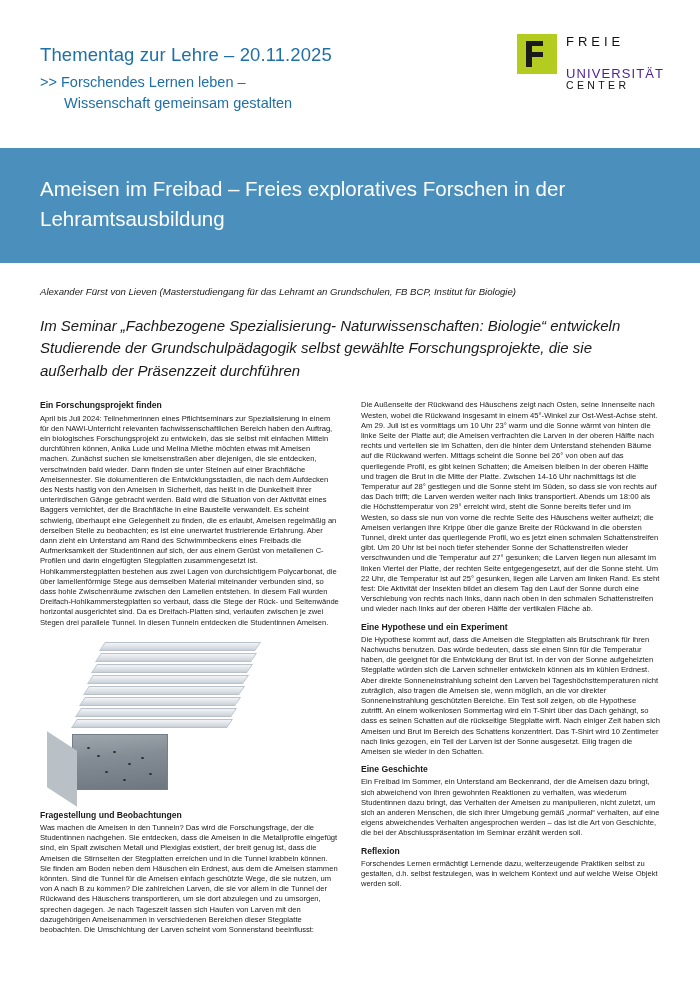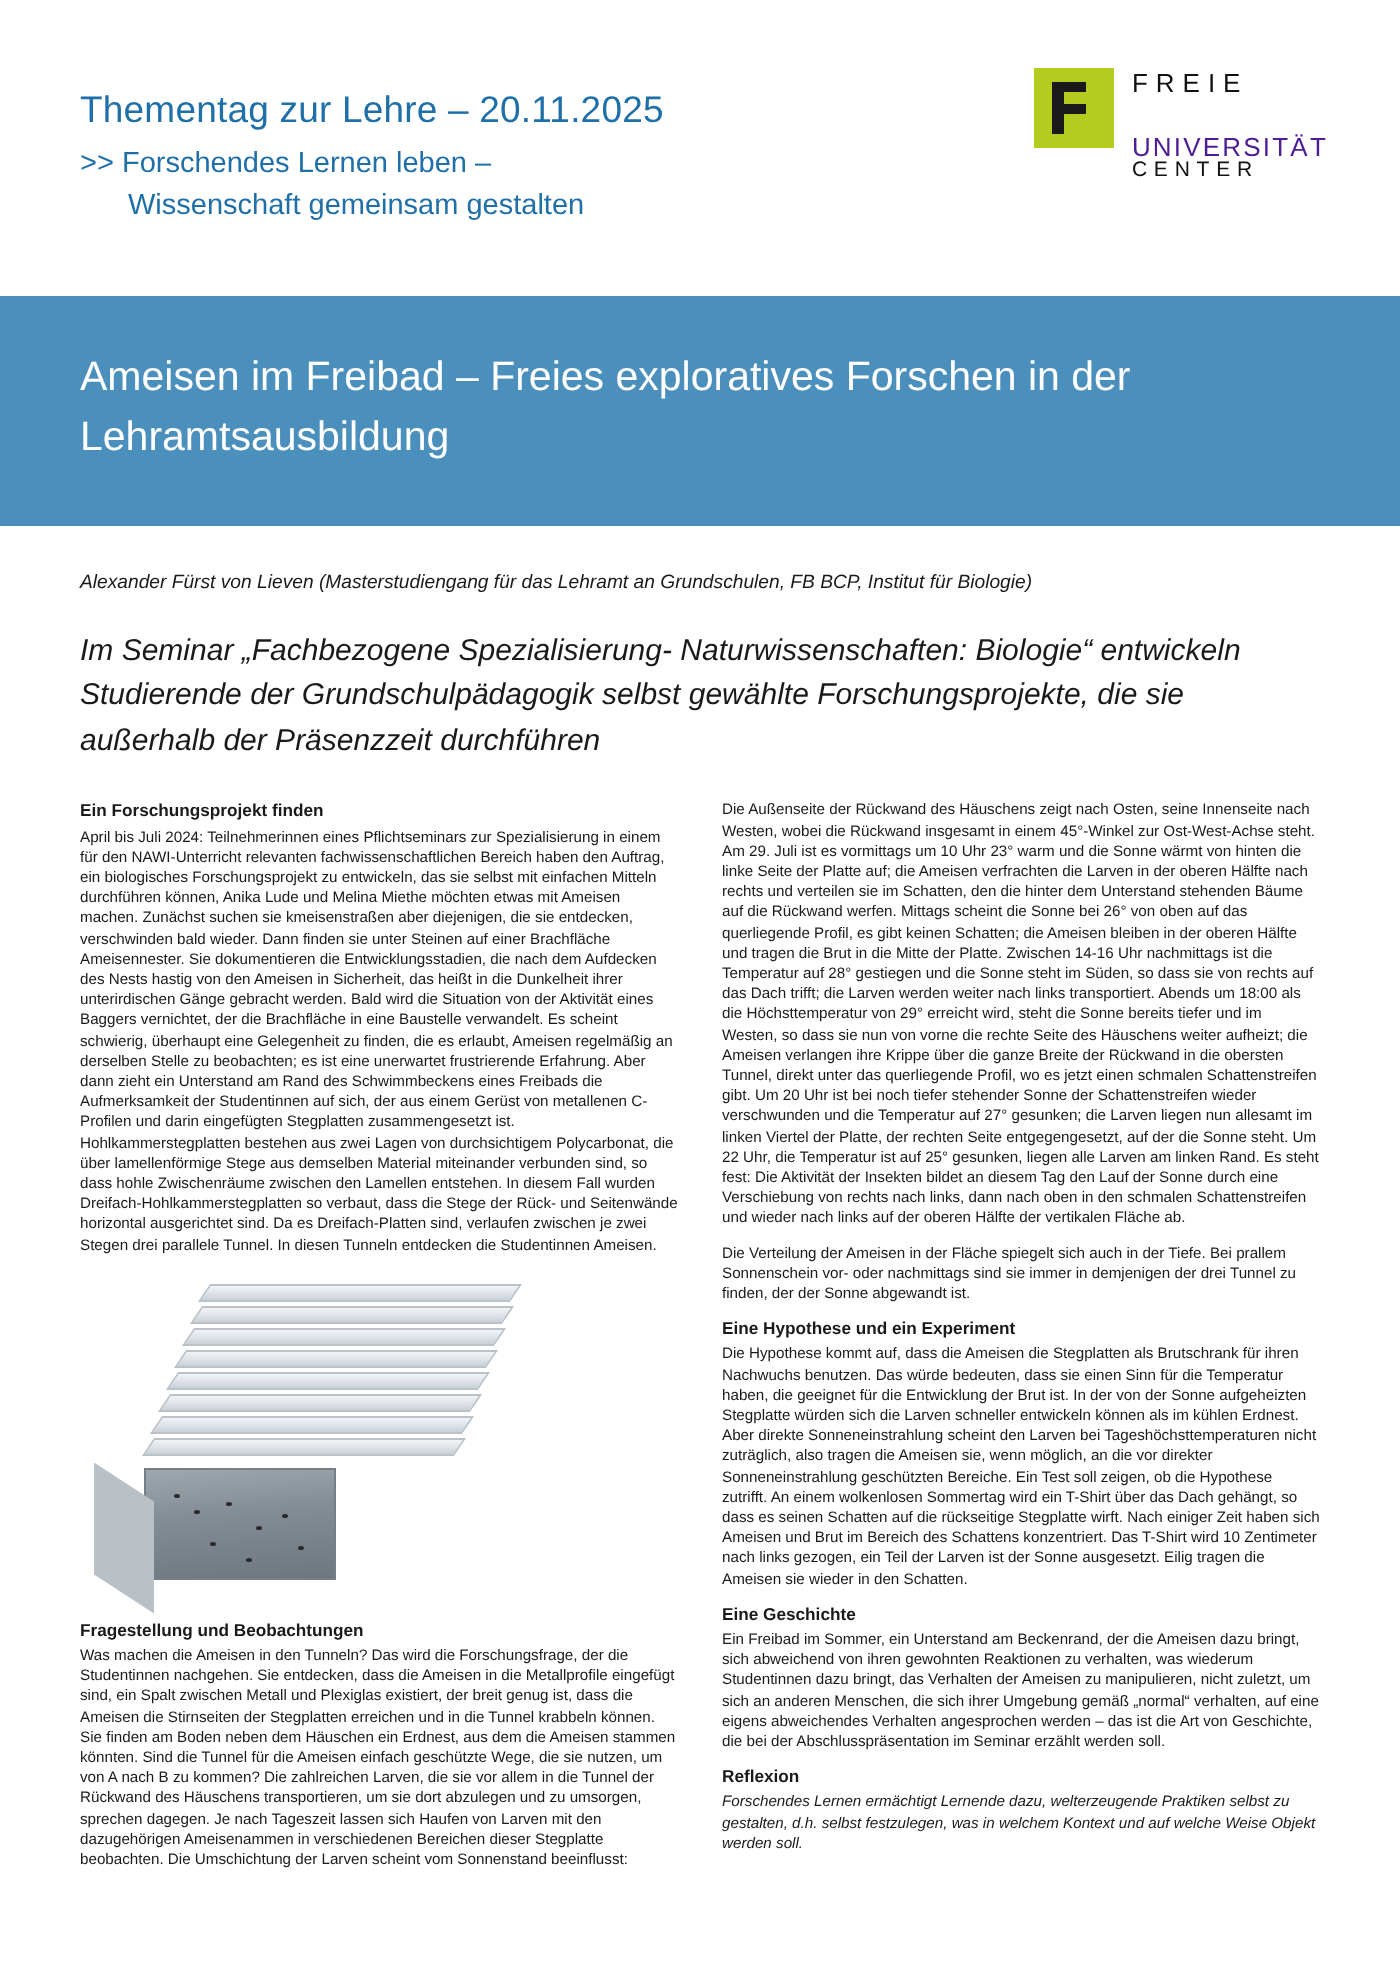--- a/index.html
+++ b/index.html
@@ -173,21 +173,21 @@
     content: "";
     position: absolute;
     left: -26px; top: 6px;
     width: 30px; height: 56px;
     background: #b9c0c6;
     transform: skewY(33deg);
   }
   .ant { position: absolute; width: 3px; height: 2px; background: #2a2a2a; border-radius: 50%; }
 
   
-  .body-cols .col:last-child p.txt:last-child { margin-bottom: 5px; font-style: italic; }
+  .body-cols .col:last-child p.txt:last-child { margin-bottom: 5px; }
 </style>
 </head>
 <body>
 
 <div class="page">
 
   <div class="header">
     <div class="header-left">
       <h1 class="header-title">Thementag zur Lehre – 20.11.2025</h1>
       <div class="header-sub">
@@ -246,21 +246,20 @@
           <span class="ant" style="left:76px; top:38px;"></span>
         </div>
       </div>
 
       <h3 class="sec">Fragestellung und Beobachtungen</h3>
       <p class="txt tight">Was machen die Ameisen in den Tunneln? Das wird die Forschungsfrage, der die Studentinnen nachgehen. Sie entdecken, dass die Ameisen in die Metallprofile eingefügt sind, ein Spalt zwischen Metall und Plexiglas existiert, der breit genug ist, dass die Ameisen die Stirnseiten der Stegplatten erreichen und in die Tunnel krabbeln können. Sie finden am Boden neben dem Häuschen ein Erdnest, aus dem die Ameisen stammen könnten. Sind die Tunnel für die Ameisen einfach geschützte Wege, die sie nutzen, um von A nach B zu kommen? Die zahlreichen Larven, die sie vor allem in die Tunnel der Rückwand des Häuschens transportieren, um sie dort abzulegen und zu umsorgen, sprechen dagegen. Je nach Tageszeit lassen sich Haufen von Larven mit den dazugehörigen Ameisenammen in verschiedenen Bereichen dieser Stegplatte beobachten. Die Umschichtung der Larven scheint vom Sonnenstand beeinflusst:</p>
     </div>
 
     <div class="col">
       <p class="txt">Die Außenseite der Rückwand des Häuschens zeigt nach Osten, seine Innenseite nach Westen, wobei die Rückwand insgesamt in einem 45°-Winkel zur Ost-West-Achse steht. Am 29. Juli ist es vormittags um 10 Uhr 23° warm und die Sonne wärmt von hinten die linke Seite der Platte auf; die Ameisen verfrachten die Larven in der oberen Hälfte nach rechts und verteilen sie im Schatten, den die hinter dem Unterstand stehenden Bäume auf die Rückwand werfen. Mittags scheint die Sonne bei 26° von oben auf das querliegende Profil, es gibt keinen Schatten; die Ameisen bleiben in der oberen Hälfte und tragen die Brut in die Mitte der Platte. Zwischen 14-16 Uhr nachmittags ist die Temperatur auf 28° gestiegen und die Sonne steht im Süden, so dass sie von rechts auf das Dach trifft; die Larven werden weiter nach links transportiert. Abends um 18:00 als die Höchsttemperatur von 29° erreicht wird, steht die Sonne bereits tiefer und im Westen, so dass sie nun von vorne die rechte Seite des Häuschens weiter aufheizt; die Ameisen verlangen ihre Krippe über die ganze Breite der Rückwand in die obersten Tunnel, direkt unter das querliegende Profil, wo es jetzt einen schmalen Schattenstreifen gibt. Um 20 Uhr ist bei noch tiefer stehender Sonne der Schattenstreifen wieder verschwunden und die Temperatur auf 27° gesunken; die Larven liegen nun allesamt im linken Viertel der Platte, der rechten Seite entgegengesetzt, auf der die Sonne steht. Um 22 Uhr, die Temperatur ist auf 25° gesunken, liegen alle Larven am linken Rand. Es steht fest: Die Aktivität der Insekten bildet an diesem Tag den Lauf der Sonne durch eine Verschiebung von rechts nach links, dann nach oben in den schmalen Schattenstreifen und wieder nach links auf der oberen Hälfte der vertikalen Fläche ab.</p>
-      <p class="txt">Die Verteilung der Ameisen in der Fläche spiegelt sich auch in der Tiefe. Bei prallem Sonnenschein vor- oder nachmittags sind sie immer in demjenigen der drei Tunnel zu finden, der der Sonne abgewandt ist.</p>
 
       <h3 class="sec">Eine Hypothese und ein Experiment</h3>
       <p class="txt">Die Hypothese kommt auf, dass die Ameisen die Stegplatten als Brutschrank für ihren Nachwuchs benutzen. Das würde bedeuten, dass sie einen Sinn für die Temperatur haben, die geeignet für die Entwicklung der Brut ist. In der von der Sonne aufgeheizten Stegplatte würden sich die Larven schneller entwickeln können als im kühlen Erdnest. Aber direkte Sonneneinstrahlung scheint den Larven bei Tageshöchsttemperaturen nicht zuträglich, also tragen die Ameisen sie, wenn möglich, an die vor direkter Sonneneinstrahlung geschützten Bereiche. Ein Test soll zeigen, ob die Hypothese zutrifft. An einem wolkenlosen Sommertag wird ein T-Shirt über das Dach gehängt, so dass es seinen Schatten auf die rückseitige Stegplatte wirft. Nach einiger Zeit haben sich Ameisen und Brut im Bereich des Schattens konzentriert. Das T-Shirt wird 10 Zentimeter nach links gezogen, ein Teil der Larven ist der Sonne ausgesetzt. Eilig tragen die Ameisen sie wieder in den Schatten.</p>
 
       <h3 class="sec">Eine Geschichte</h3>
       <p class="txt">Ein Freibad im Sommer, ein Unterstand am Beckenrand, der die Ameisen dazu bringt, sich abweichend von ihren gewohnten Reaktionen zu verhalten, was wiederum Studentinnen dazu bringt, das Verhalten der Ameisen zu manipulieren, nicht zuletzt, um sich an anderen Menschen, die sich ihrer Umgebung gemäß „normal“ verhalten, auf eine eigens abweichendes Verhalten angesprochen werden – das ist die Art von Geschichte, die bei der Abschlusspräsentation im Seminar erzählt werden soll.</p>
 
       <h3 class="sec">Reflexion</h3>
       <p class="txt tight">Forschendes Lernen ermächtigt Lernende dazu, welterzeugende Praktiken selbst zu gestalten, d.h. selbst festzulegen, was in welchem Kontext und auf welche Weise Objekt werden soll.</p>
     </div>

